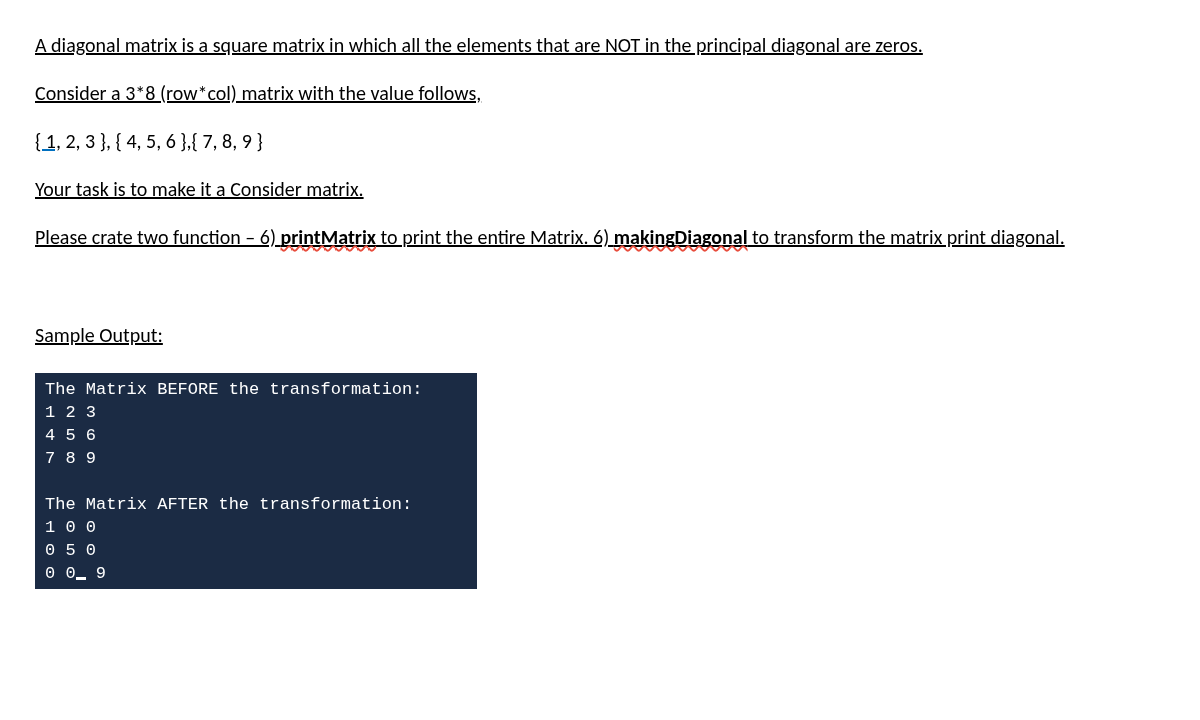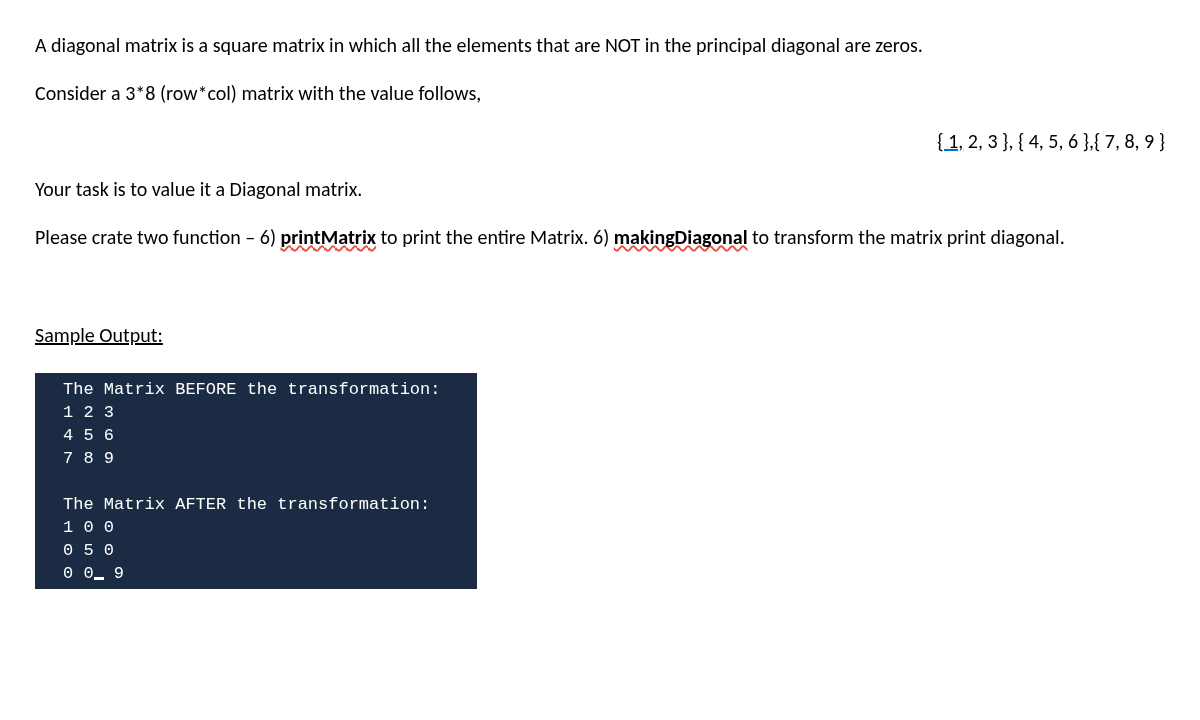--- a/index.html
+++ b/index.html
@@ -11,23 +11,24 @@
       font-family: Calibri, 'Segoe UI', Arial, sans-serif;
       font-size: 20px;
       color: #000;
       background: #fff;
       padding: 30px 35px;
       width: 1200px;
       line-height: 1.5;
     }
     .para {
       margin-bottom: 18px;
+      text-decoration: underline;
     }
     .matrix-values {
-      text-align: right;
+      text-align: left;
       margin: 18px 0 18px 0;
       padding-left: 0;
     }
     .underline-text {
       text-decoration: underline;
       text-decoration-color: #0070c0;
     }
     .squiggly-red {
       font-weight: bold;
       text-decoration-line: underline;
@@ -39,21 +40,21 @@
       text-decoration: underline;
       margin-top: 50px;
       margin-bottom: 23px;
       display: inline-block;
     }
     .terminal {
       background: #1b2b44;
       color: #ffffff;
       font-family: 'Consolas', 'Courier New', monospace;
       font-size: 17px;
-      padding: 6px 10px 4px 28px;
+      padding: 6px 10px 4px 10px;
       width: 442px;
       line-height: 1.35;
       white-space: pre;
     }
     .terminal-line {
       display: block;
     }
     .cursor {
       display: inline-block;
       width: 10px;
@@ -66,19 +67,19 @@
   </style>
 </head>
 <body>
 
 <p class="para">A diagonal matrix is a square matrix in which all the elements that are NOT in the principal diagonal are zeros.</p>
 
 <p class="para">Consider a 3*8 (row*col) matrix with the value follows,</p>
 
 <p class="matrix-values"><span class="underline-text">{ 1,</span><span> 2, 3 }, { 4, 5, 6 },{ 7, 8, 9 }</span></p>
 
-<p class="para">Your task is to value it a Diagonal matrix.</p>
+<p class="para">Your task is to make it a Consider matrix.</p>
 
 <p class="para"><span>Please crate two function – 6) </span><span class="squiggly-red">printMatrix</span><span> to print the entire Matrix. 6) </span><span class="squiggly-red">makingDiagonal</span><span> to transform the matrix print diagonal.</span></p>
 
 <p><span class="sample-output-label">Sample Output:</span></p>
 
 <div class="terminal"><span class="terminal-line">The Matrix BEFORE the transformation:</span><span class="terminal-line">1 2 3</span><span class="terminal-line">4 5 6</span><span class="terminal-line">7 8 9</span><span class="terminal-line"> </span><span class="terminal-line">The Matrix AFTER the transformation:</span><span class="terminal-line">1 0 0</span><span class="terminal-line">0 5 0</span><span class="terminal-line"><span>0 0</span><span class="cursor"></span><span> 9</span></span></div>
 
 </body></html>

